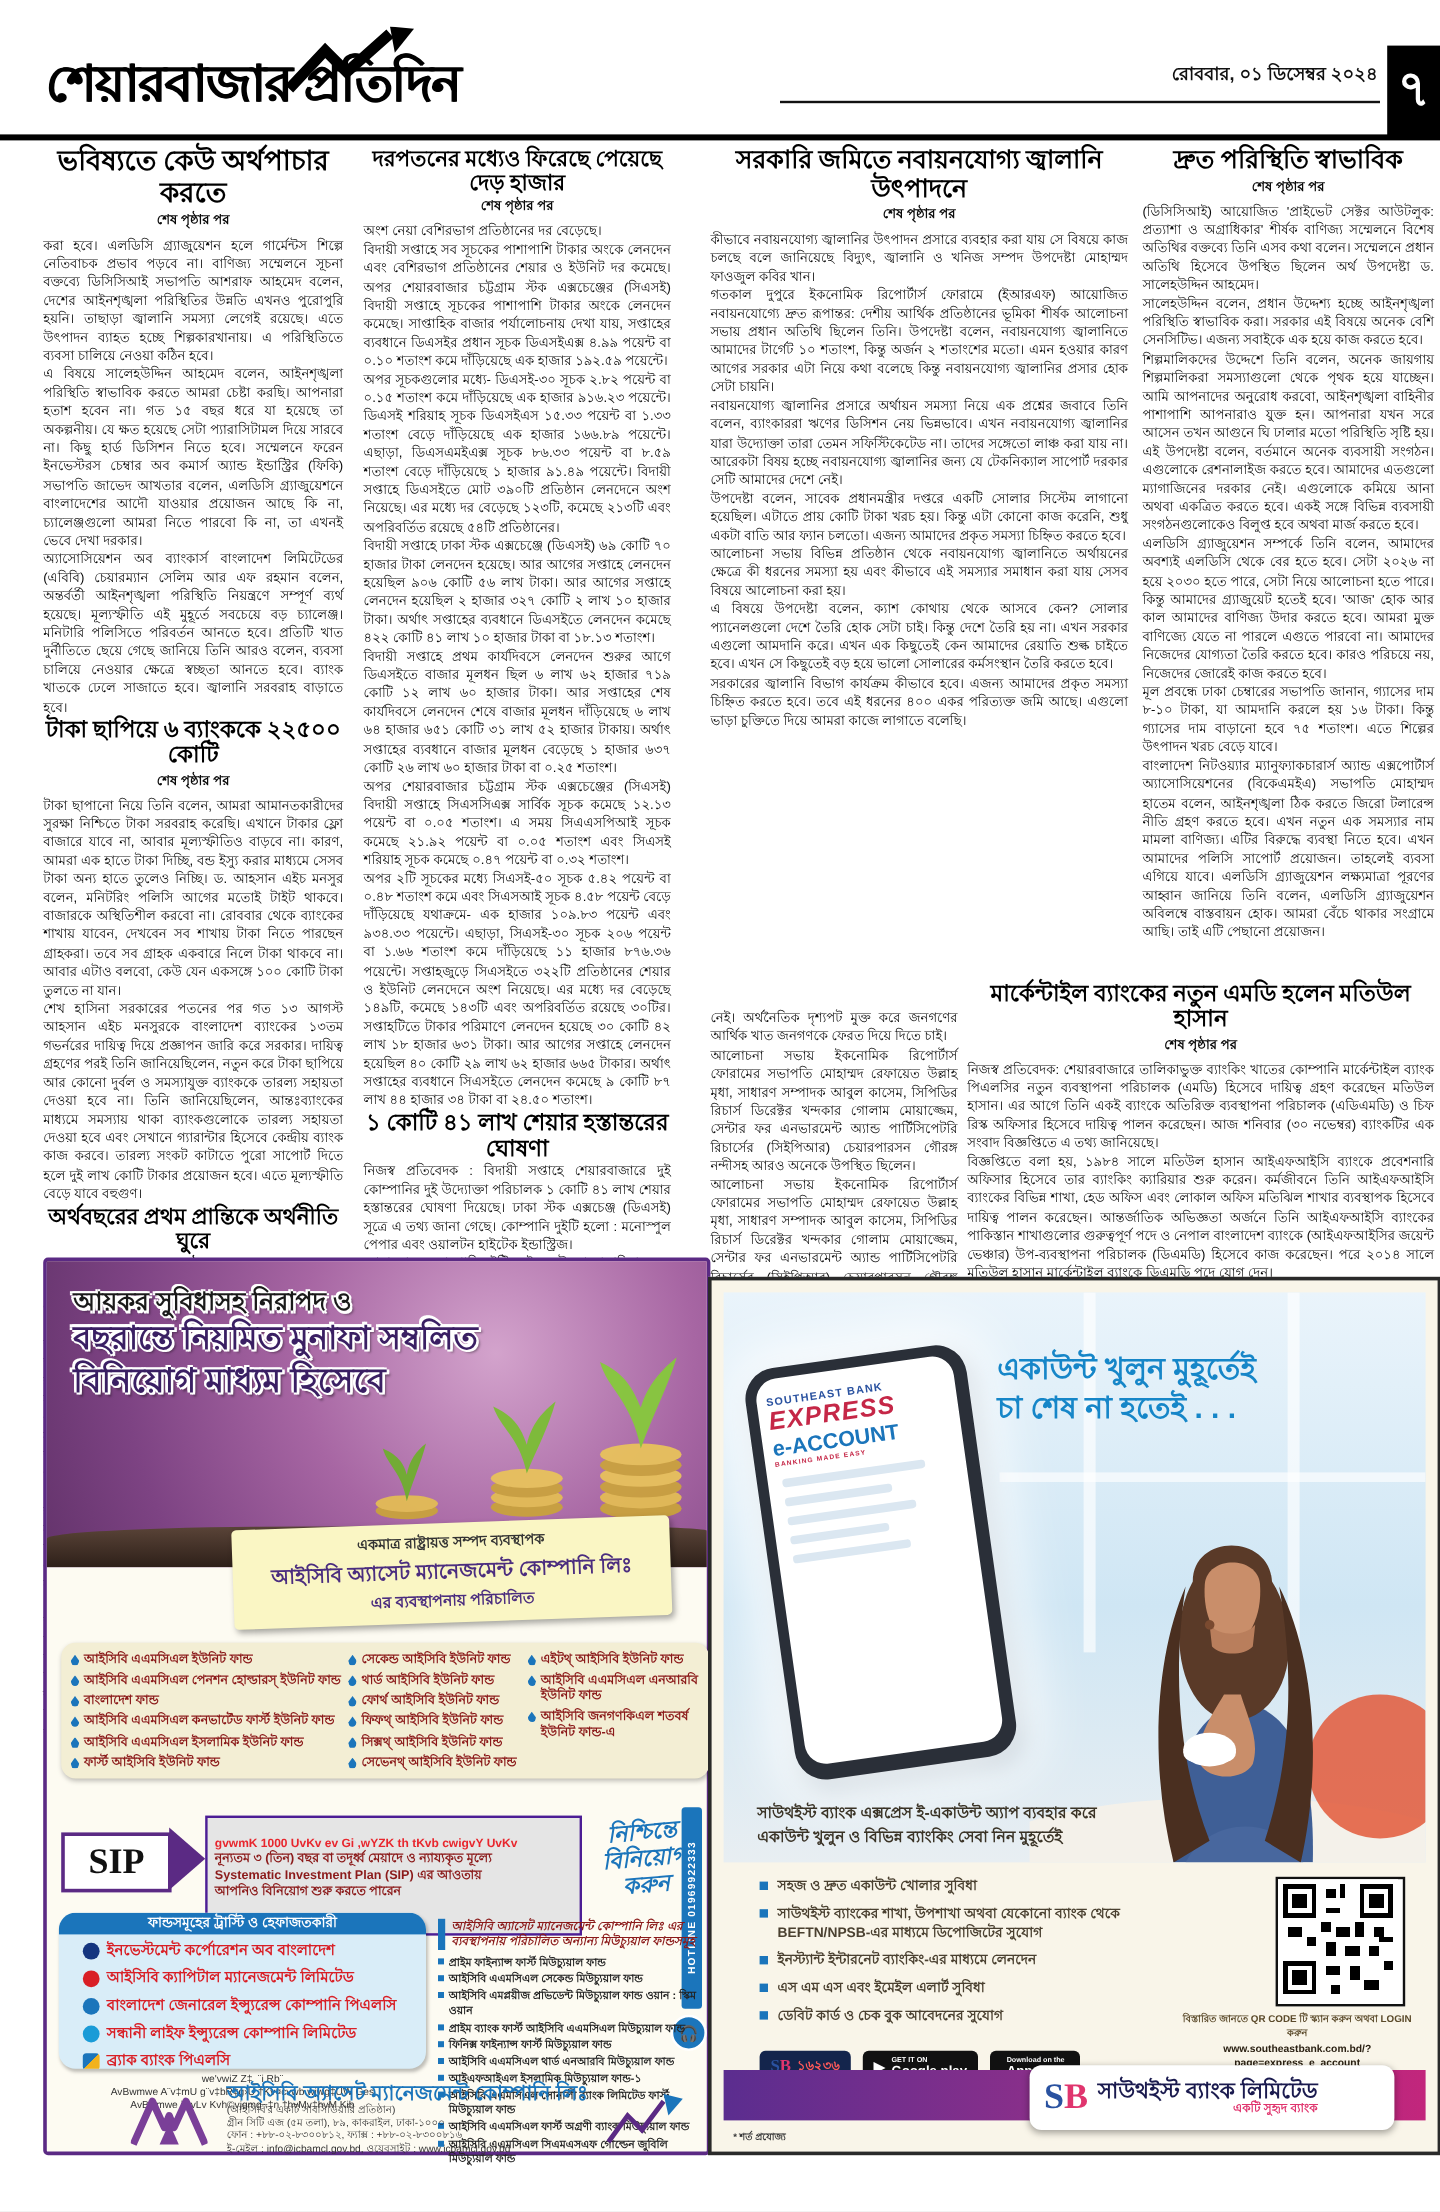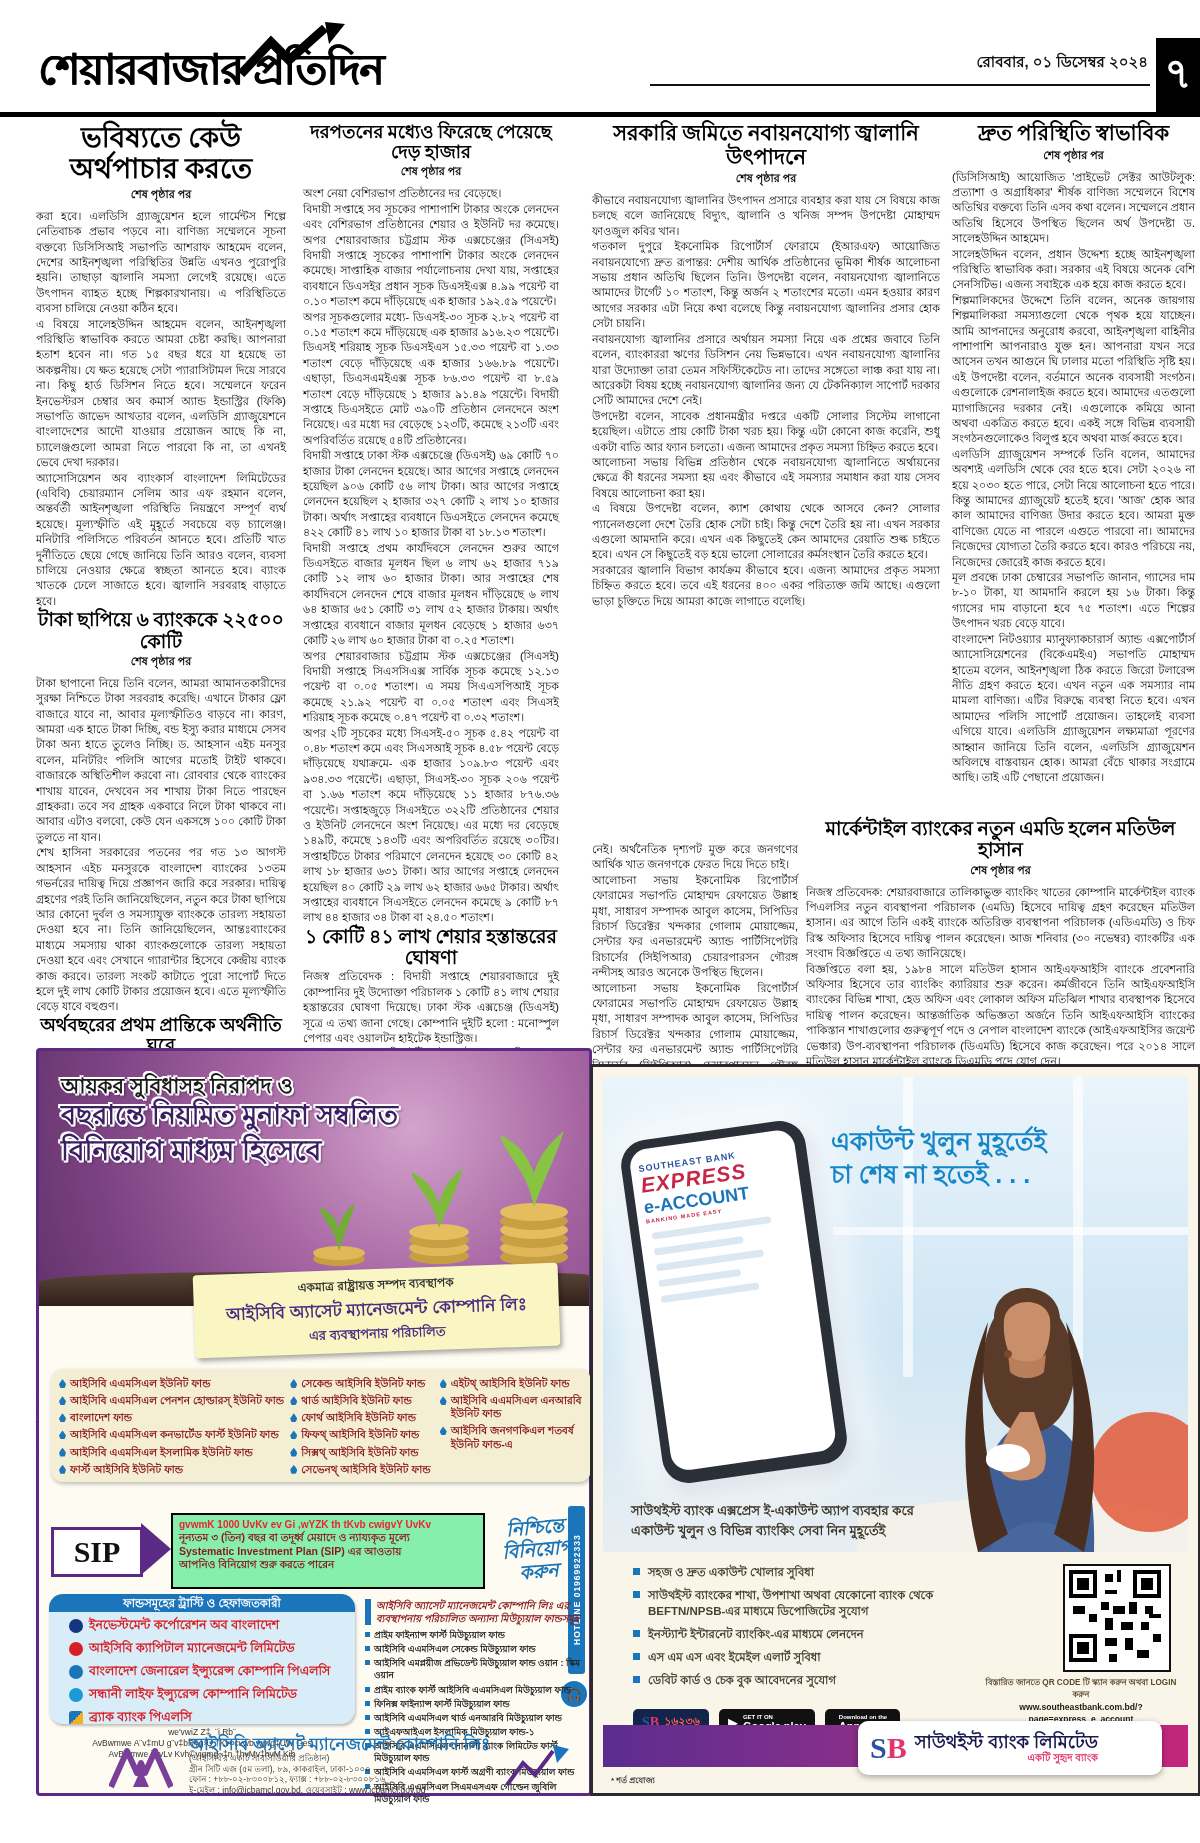--- a/index.html
+++ b/index.html
@@ -13,21 +13,21 @@
   .dateline{position:absolute;left:930px;top:50px;width:218px;text-align:right;
         font-size:15px;font-weight:700;color:#111;}
   .date-rule{position:absolute;left:650px;top:84px;width:500px;height:2px;background:#111;}
   .pagebox{position:absolute;left:1156px;top:38px;width:44px;height:76px;background:#000;
         color:#fff;display:flex;align-items:center;justify-content:center;font-size:42px;font-weight:800;}
   .header-rule{position:absolute;left:0;top:112px;width:1200px;height:5px;background:#000;}
   
   .region{position:absolute;}
   .headline{font-weight:800;text-align:center;line-height:1.12;color:#000;margin:0 0 1px 0;
         font-family:"Liberation Serif","DejaVu Serif",serif;}
-  .h1a{font-size:28px;} .h2a{font-size:18px;} .h3a{font-size:21px;} .h4a{font-size:21px;}
+  .h1a{font-size:23px;} .h2a{font-size:18px;} .h3a{font-size:21px;} .h4a{font-size:21px;}
   .sub1{font-size:19px;} .sub2{font-size:18px;} .sub4{font-size:19px;}
   .cont{text-align:center;font-size:11px;font-weight:700;margin:1px 0 4px 0;}
   .nbody{font-size:11px;line-height:15.4px;text-align:justify;white-space:pre-line;
         color:#0a0a0a;word-break:break-word;}
   #r1{left:36px;top:122px;width:250px;height:922px;}
   #r2{left:303px;top:122px;width:256px;height:922px;}
   #r3{left:592px;top:122px;width:348px;height:716px;}
   #r3b{left:592px;top:842px;width:206px;height:208px;}
   #r4{left:952px;top:122px;width:243px;height:692px;}
   #r4b{left:806px;top:818px;width:389px;height:232px;}
@@ -52,22 +52,22 @@
   .fcol1{width:44%;} .fcol2{width:28%;} .fcol3{width:28%;}
   .fund{display:flex;gap:4px;font-size:10.5px;font-weight:700;color:#8b1a1a;line-height:1.25;}
   .drop{flex:0 0 7px;width:7px;height:9px;background:#1b75bb;border-radius:50% 50% 50% 50%/60% 60% 40% 40%;
         clip-path:polygon(50% 0,100% 55%,85% 100%,15% 100%,0 55%);margin-top:2px;}
   .icb-sip{position:absolute;left:10px;top:462px;width:536px;height:74px;}
   .sip-label{position:absolute;left:2px;top:14px;width:86px;height:44px;border:3px solid #5b2a84;background:#fff;
         display:flex;align-items:center;justify-content:center;font-size:30px;font-weight:800;
         font-family:"Liberation Serif","DejaVu Serif",serif;color:#111;}
   .sip-arrow{position:absolute;left:92px;top:10px;width:0;height:0;border-top:26px solid transparent;
         border-bottom:26px solid transparent;border-left:30px solid #5b2a84;}
-  .sip-box{position:absolute;left:122px;top:0px;width:298px;height:66px;border:2px solid #000000;background:#86efac;
-        padding:3px 6px;line-height:1.3;}
+  .sip-box{position:absolute;left:122px;top:0px;width:298px;height:66px;border:2px solid #4c1d95;background:#e5e5e5;
+        padding:15px 6px;line-height:1.3;}
   .sip-box .s1{font-size:10px;font-weight:700;color:#e8262d;}
   .sip-box .s2,.sip-box .s3,.sip-box .s4{font-size:10.5px;font-weight:800;color:#8b1a1a;}
   .sip-script{position:absolute;left:432px;top:4px;width:112px;font-size:19px;font-weight:800;font-style:italic;
         color:#1b75bb;transform:rotate(-5deg);line-height:1.15;text-align:center;
         font-family:"Liberation Serif","DejaVu Serif",serif;}
   .hotline{position:absolute;right:4px;top:455px;width:17px;height:168px;background:#1b75bb;border-radius:3px;
         color:#fff;font-size:8.5px;font-weight:700;writing-mode:vertical-rl;transform:rotate(180deg);
         display:flex;align-items:center;justify-content:center;letter-spacing:1px;}
   .hotline-icon{position:absolute;right:0px;top:628px;width:26px;height:26px;border-radius:50%;background:#1b75bb;
         color:#fff;font-size:13px;display:flex;align-items:center;justify-content:center;border:2px solid #fff;}

